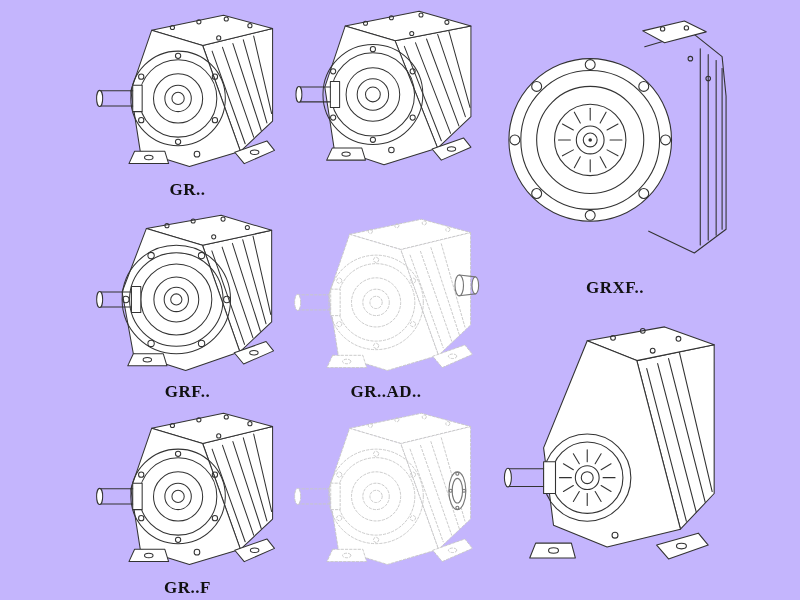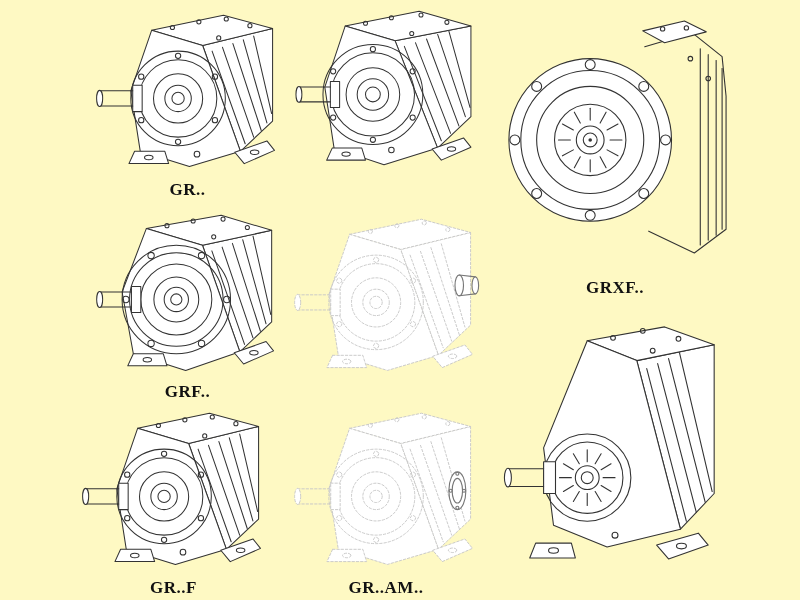--- a/index.html
+++ b/index.html
@@ -1,32 +1,32 @@
 <!DOCTYPE html>
 <html><head>
 <meta charset="utf-8">
 <style>
   html,body{margin:0;padding:0;background:#ffffff;}
-  .page{position:relative;width:800px;height:600px;background:#fef9c3;overflow:hidden;
+  .page{position:relative;width:800px;height:600px;background:#c4b5fd;overflow:hidden;
         font-family:"Liberation Serif", serif;}
   figure.fig{position:absolute;margin:0;padding:0;}
   figcaption.cap{position:absolute;left:0;right:0;bottom:2px;text-align:center;
         font-weight:bold;font-size:17px;letter-spacing:0.5px;color:#111111;
         font-family:"Liberation Serif", serif;}
   .cap-lg{font-size:20px;letter-spacing:1px;margin-top:44px;}
   .fig svg{display:block;margin:0 auto;}
   .art-s{width:198px;height:172px;}
   .art-l{width:238px;height:268px;}
 
   .fig-gr  {left:85px;  top:2px;   width:205px; height:200px;}
   .fig-grz {left:283px; top:2px;   width:202px; height:200px;}
   .fig-grxf{left:495px; top:0;     width:240px; height:300px;}
   .fig-grf {left:85px;  top:206px; width:205px; height:198px;}
   .fig-grad{left:285px; top:206px; width:202px; height:198px;}
-  .fig-grff{left:71px;  top:400px; width:205px; height:200px;}
+  .fig-grff{left:85px;  top:400px; width:205px; height:200px;}
   .fig-gram{left:285px; top:400px; width:202px; height:200px;}
   .fig-grx {left:495px; top:300px; width:240px; height:298px;}
 
   .ink{fill:none;stroke:#333333;stroke-width:1.1;stroke-linejoin:round;stroke-linecap:round;}
   .ghost{fill:none;stroke:#c8c8c8;stroke-width:1;stroke-linejoin:round;stroke-linecap:round;
          stroke-dasharray:2.5 2;}
   .dark{fill:none;stroke:#777777;stroke-width:1.2;stroke-linejoin:round;stroke-linecap:round;}
   .wfill{fill:#ffffff;}
 </style>
 </head>
@@ -235,20 +235,21 @@
         <polygon class="wfill" points="152,159 186,147 194,157 162,171"></polygon>
         <ellipse cx="173" cy="159" rx="4.5" ry="2.4"></ellipse>
       </g>
       <g class="dark">
         <ellipse class="wfill" cx="180" cy="84" rx="4.5" ry="11"></ellipse>
         <line x1="180" y1="73" x2="197" y2="75"></line>
         <line x1="180" y1="95" x2="197" y2="93"></line>
         <ellipse class="wfill" cx="197" cy="84" rx="3.5" ry="9"></ellipse>
       </g>
     </svg>
+    <figcaption class="cap">GR..AD..</figcaption>
   </figure>
 
   <figure class="fig fig-grff">
     <svg class="art-s" viewBox="0 0 205 182">
       <g class="ink">
         <polygon class="wfill" points="192,28 192,126 158,158 118,46"></polygon>
         <line x1="128" y1="52" x2="163" y2="150"></line>
         <line x1="139" y1="48" x2="172" y2="143"></line>
         <line x1="150" y1="44" x2="180" y2="136"></line>
         <line x1="161" y1="40" x2="186" y2="128"></line>
@@ -321,21 +322,20 @@
       </g>
       <g class="dark">
         <ellipse class="wfill" cx="178" cy="96" rx="9" ry="20"></ellipse>
         <ellipse cx="178" cy="96" rx="5.5" ry="13"></ellipse>
         <circle cx="178" cy="78" r="1.6"></circle>
           <circle cx="178" cy="114" r="1.6"></circle>
         <circle cx="171" cy="96" r="1.6"></circle>
           <circle cx="185" cy="96" r="1.6"></circle>
       </g>
     </svg>
-    <figcaption class="cap">GR..AM..</figcaption>
   </figure>
 
   <figure class="fig fig-grx">
     <svg class="art-l" viewBox="0 0 240 268">
       <g class="ink">
         <polygon class="wfill" points="220,44 220,194 186,230 142,60"></polygon>
         <line x1="152" y1="68" x2="192" y2="222"></line>
         <line x1="163" y1="63" x2="202" y2="213"></line>
         <line x1="174" y1="58" x2="211" y2="203"></line>
         <line x1="185" y1="52" x2="218" y2="192"></line>

